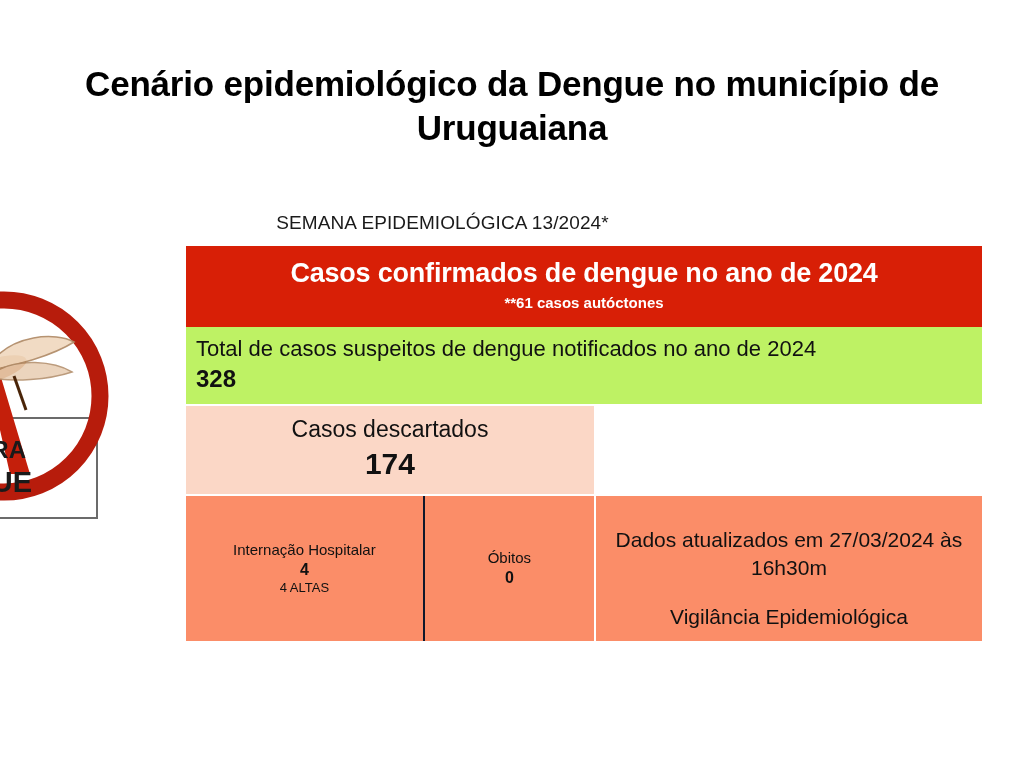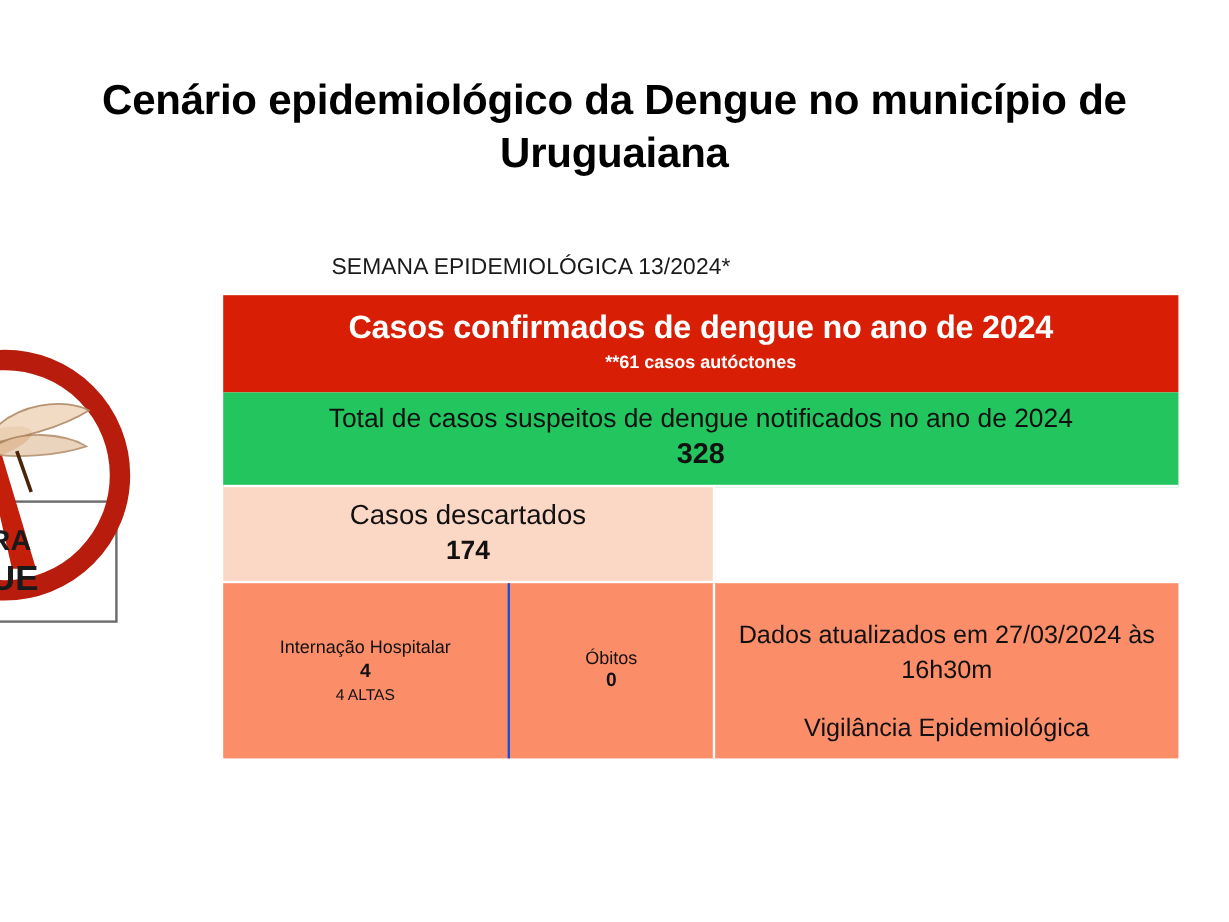--- a/index.html
+++ b/index.html
@@ -86,23 +86,23 @@
     margin-top: 2px;
   }
   .red-note {
     font-size: 15px;
     font-weight: bold;
     line-height: 1.35;
     margin-top: 4px;
   }
 
   .row-light {
-    background: #22c55e;
-    color: #111111;
-    text-align: center;
+    background: #bef264;
+    color: #111111;
+    text-align: left;
     padding: 9px 10px 11px 10px;
     border-bottom: 2px solid #ffffff;
   }
   .light-head {
     font-size: 22px;
     line-height: 1.2;
   }
   .light-number {
     font-size: 24px;
     font-weight: bold;
@@ -121,40 +121,40 @@
     padding: 10px 8px 12px 8px;
     box-sizing: border-box;
   }
   .cell-mid.left  { width: 51.5%; border-right: 2px solid #ffffff; }
   .cell-mid.right { width: 48.5%; }
   .mid-head {
     font-size: 23px;
     line-height: 1.2;
   }
   .mid-number {
-    font-size: 22px;
+    font-size: 30px;
     font-weight: bold;
     line-height: 1.2;
     margin-top: 2px;
   }
 
   .row-bottom {
     display: flex;
     width: 100%;
   }
   .cell-bot {
     background: #fb8d68;
     text-align: center;
     box-sizing: border-box;
     padding: 10px 6px 10px 6px;
     display: flex;
     flex-direction: column;
     justify-content: center;
   }
-  .cell-bot.a { width: 30%;   border-right: 2px solid #1d4ed8; }
+  .cell-bot.a { width: 30%;   border-right: 2px solid #0f172a; }
   .cell-bot.b { width: 21.5%; border-right: 2px solid #ffffff; }
   .cell-bot.c { width: 48.5%; }
   .bot-label {
     font-size: 15px;
     line-height: 1.3;
     color: #111111;
   }
   .bot-value {
     font-size: 16px;
     font-weight: bold;

